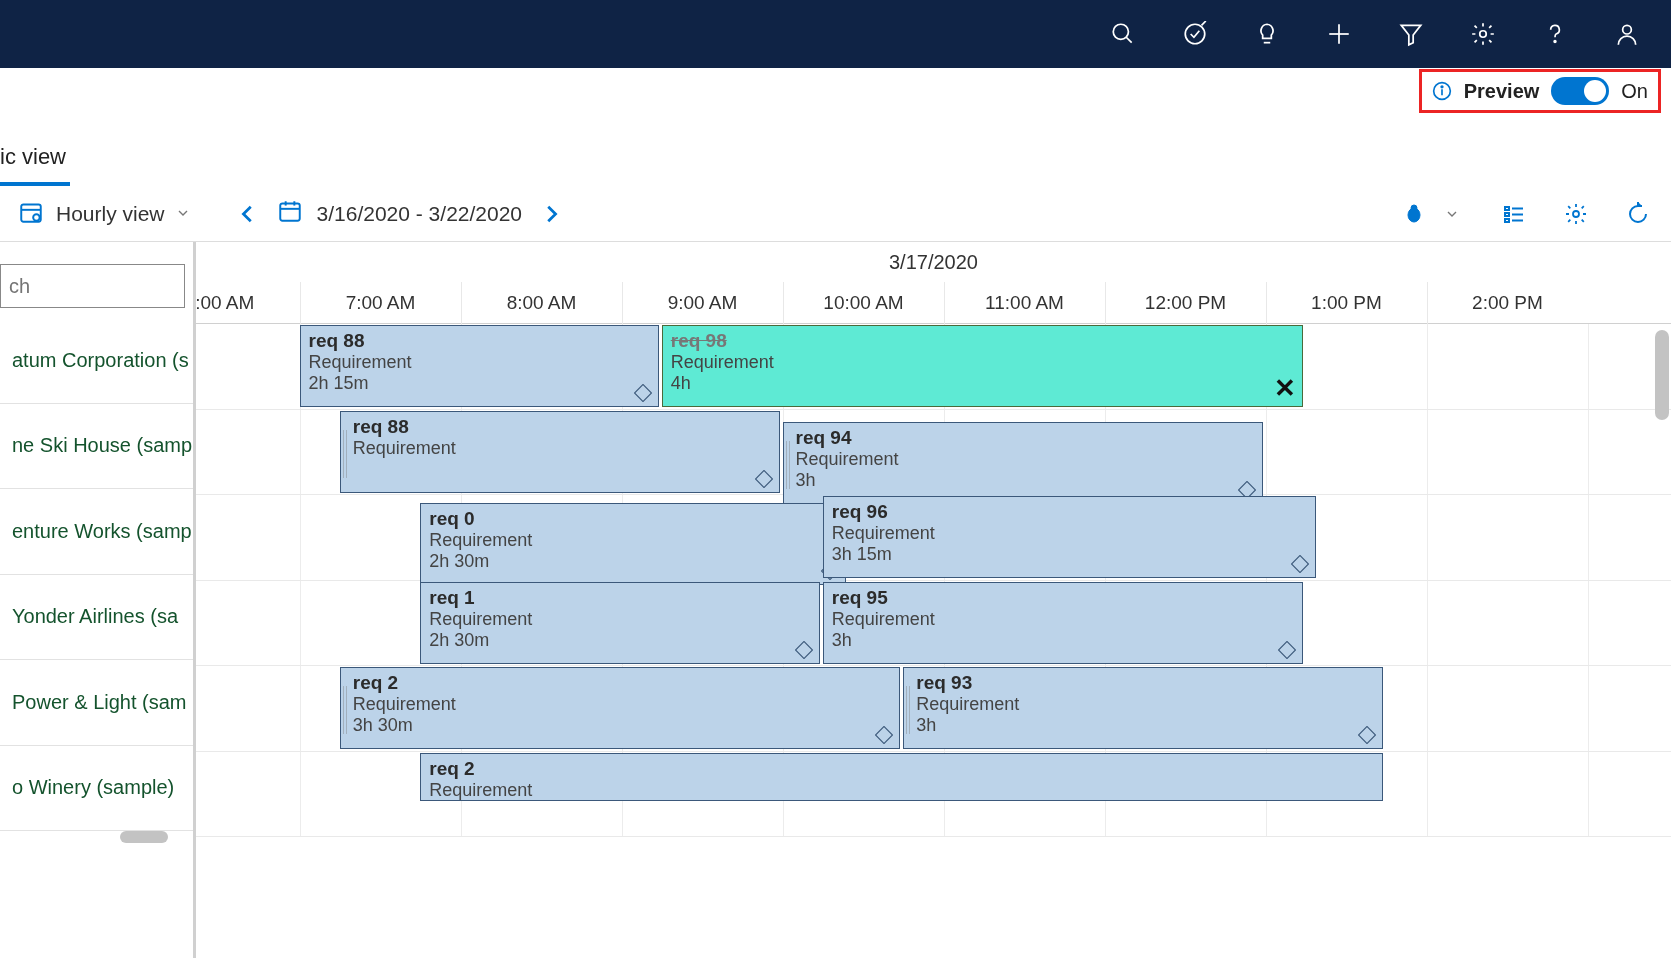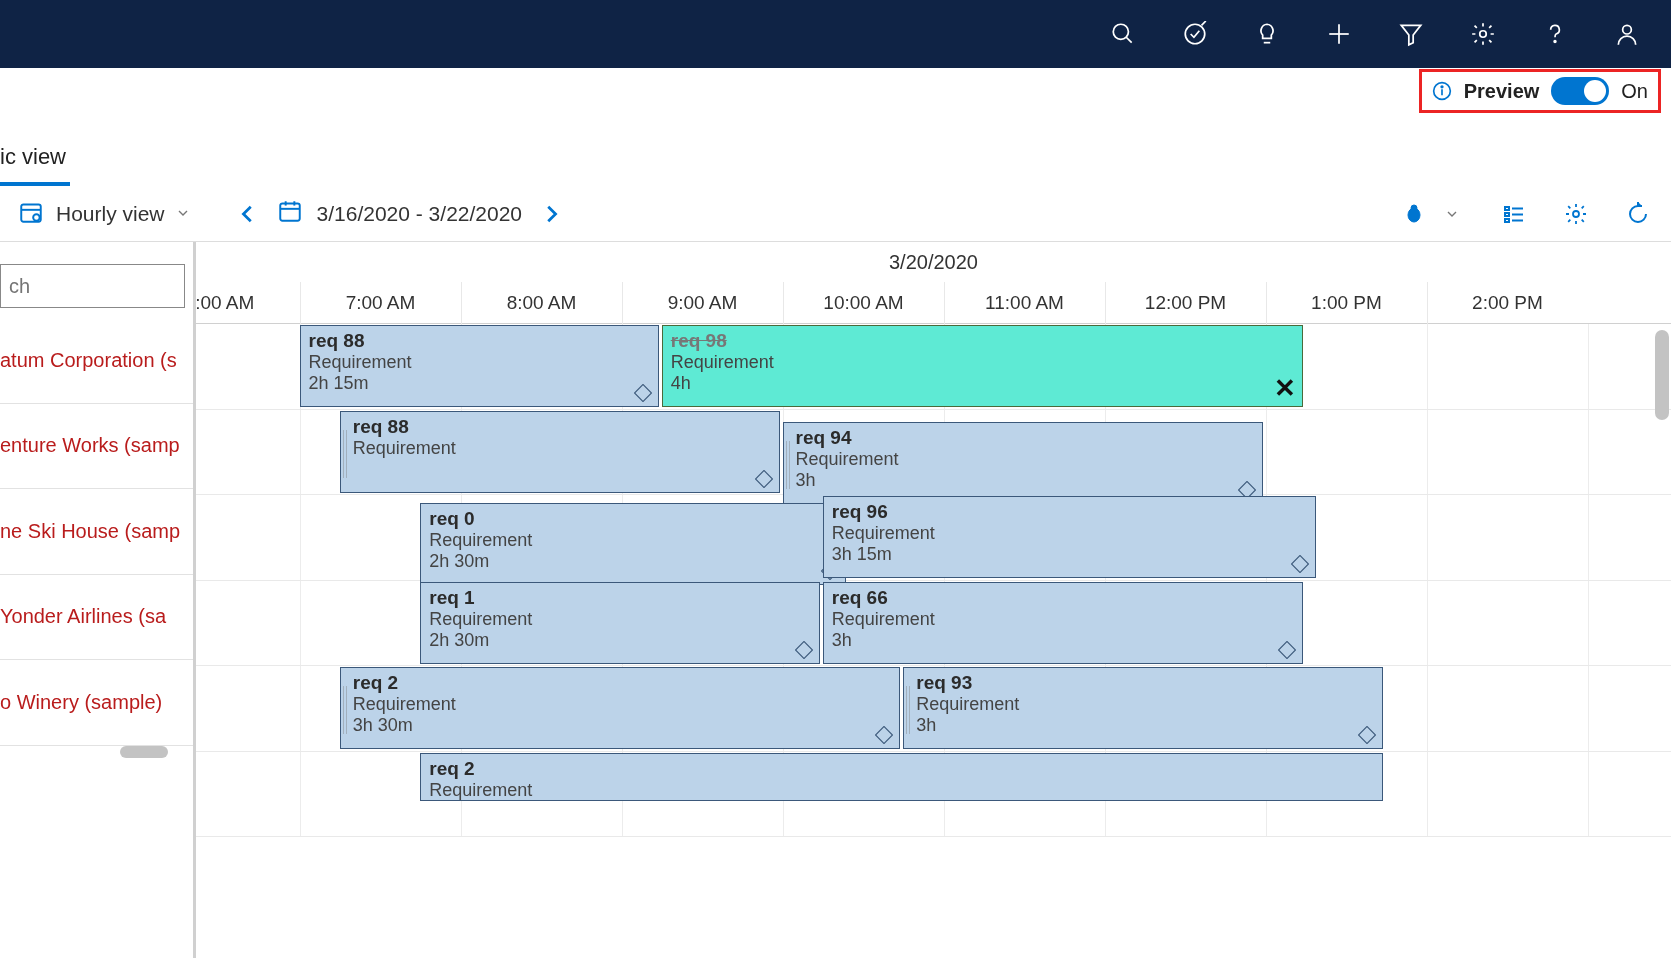--- a/index.html
+++ b/index.html
@@ -103,22 +103,22 @@
       height: 44px; border: 1px solid #888;
       display:flex; align-items:center; padding: 0 8px;
     }
     .search-box input {
       border: none; width: 100%; font-size: 20px; outline: none;
       color: #555;
     }
     .res-row {
       height: 85.5px; display:flex; align-items:center;
       border-bottom: 1px solid #e2e2e2;
-      font-size: 20px; color: #b91c1c;
-      padding-left: 0;
+      font-size: 20px; color: #14532d;
+      padding-left: 12px;
       white-space: nowrap; overflow: hidden;
     }
 
     .grid-panel {
       flex: 1; position: relative; overflow: hidden;
     }
     .date-header {
       height: 40px; display:flex; align-items:center; justify-content:center;
       font-size: 20px; color: #333;
     }
@@ -329,30 +329,31 @@
   </div>
 </div>
 
 <div class="schedule-wrap">
   <div class="left-panel">
     <div class="search-box">
       <input placeholder="ch" style="">
     </div>
     <div id="res-rows">
         <div class="res-row">atum Corporation (s</div>
+        <div class="res-row">ne Ski House (samp</div>
         <div class="res-row">enture Works (samp</div>
-        <div class="res-row">ne Ski House (samp</div>
         <div class="res-row">Yonder Airlines (sa</div>
+        <div class="res-row">Power &amp; Light (sam</div>
         <div class="res-row">o Winery (sample)</div>
       </div>
     <div class="h-scroll-thumb" style="left:120px; bottom:-0px; position:relative"></div>
   </div>
 
   <div class="grid-panel">
-    <div class="date-header">3/20/2020</div>
+    <div class="date-header">3/17/2020</div>
     <div class="time-header" id="time-header">
         <div class="time-cell" style="left: -57.5px;">6:00 AM</div>
         <div class="time-cell" style="left: 103.5px;">7:00 AM</div>
         <div class="time-cell" style="left: 264.5px;">8:00 AM</div>
         <div class="time-cell" style="left: 425.5px;">9:00 AM</div>
         <div class="time-cell" style="left: 586.5px;">10:00 AM</div>
         <div class="time-cell" style="left: 747.5px;">11:00 AM</div>
         <div class="time-cell" style="left: 908.5px;">12:00 PM</div>
         <div class="time-cell" style="left: 1069.5px;">1:00 PM</div>
         <div class="time-cell" style="left: 1230.5px;">2:00 PM</div>
@@ -423,21 +424,21 @@
         <div class="g-row">
           <div class="bar" style="left: 224.25px; width: 399.5px; top: 1px;">
             <div class="t">req 1</div>
             <div class="sub">Requirement</div>
             <div class="dur">2h 30m</div>
             <span class="corner"><svg width="18" height="18" viewBox="0 0 24 24" stroke="#3b587a" fill="none" stroke-width="1.6">
                 <rect x="4" y="4" width="16" height="16" transform="rotate(45 12 12)"></rect>
               </svg></span>
           </div>
           <div class="bar" style="left: 626.75px; width: 480px; top: 1px;">
-            <div class="t">req 66</div>
+            <div class="t">req 95</div>
             <div class="sub">Requirement</div>
             <div class="dur">3h</div>
             <span class="corner"><svg width="18" height="18" viewBox="0 0 24 24" stroke="#3b587a" fill="none" stroke-width="1.6">
                 <rect x="4" y="4" width="16" height="16" transform="rotate(45 12 12)"></rect>
               </svg></span>
           </div>
         </div>
         <div class="g-row">
           <div class="bar withgrip" style="left: 143.75px; width: 560.5px; top: 1px;">
             <span class="grip"></span>

